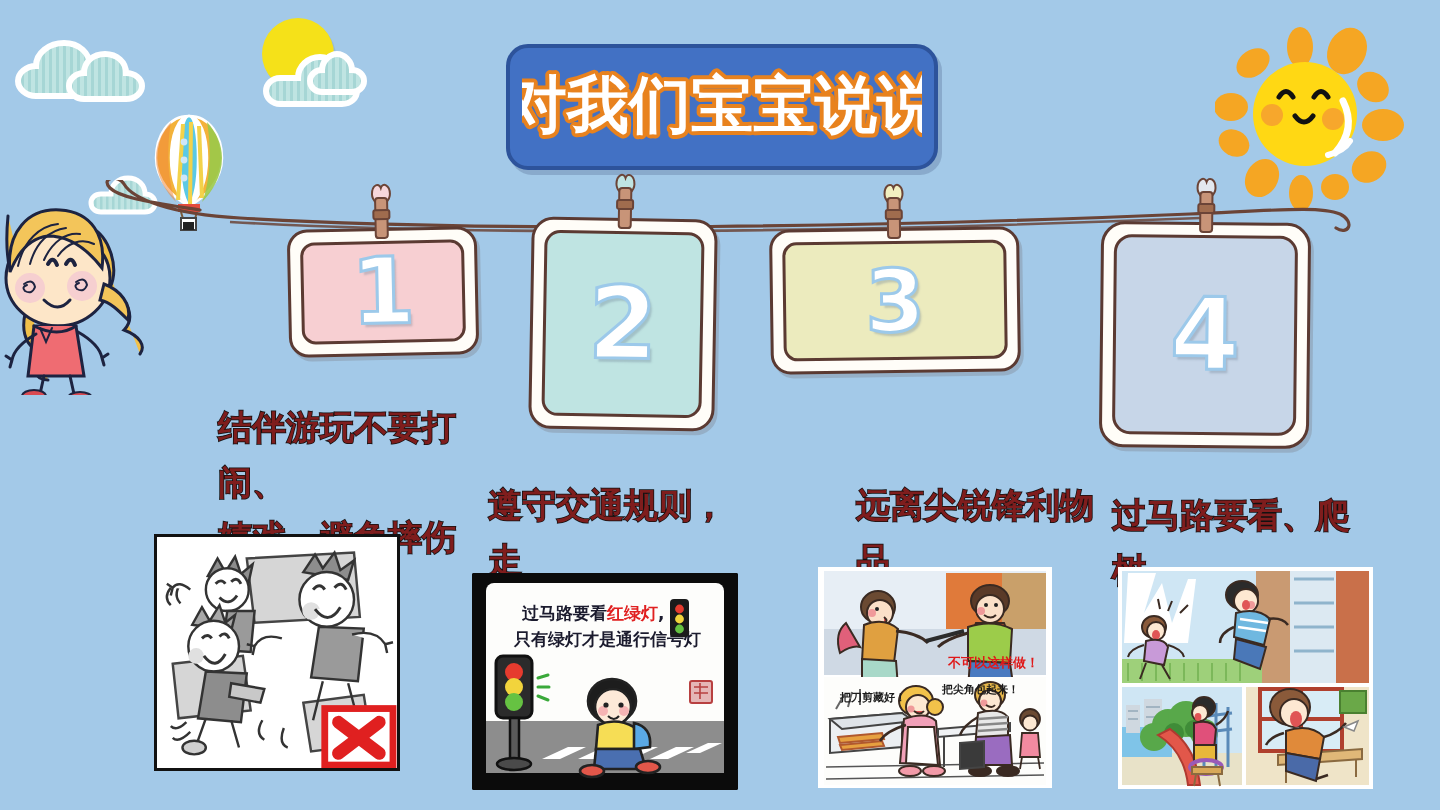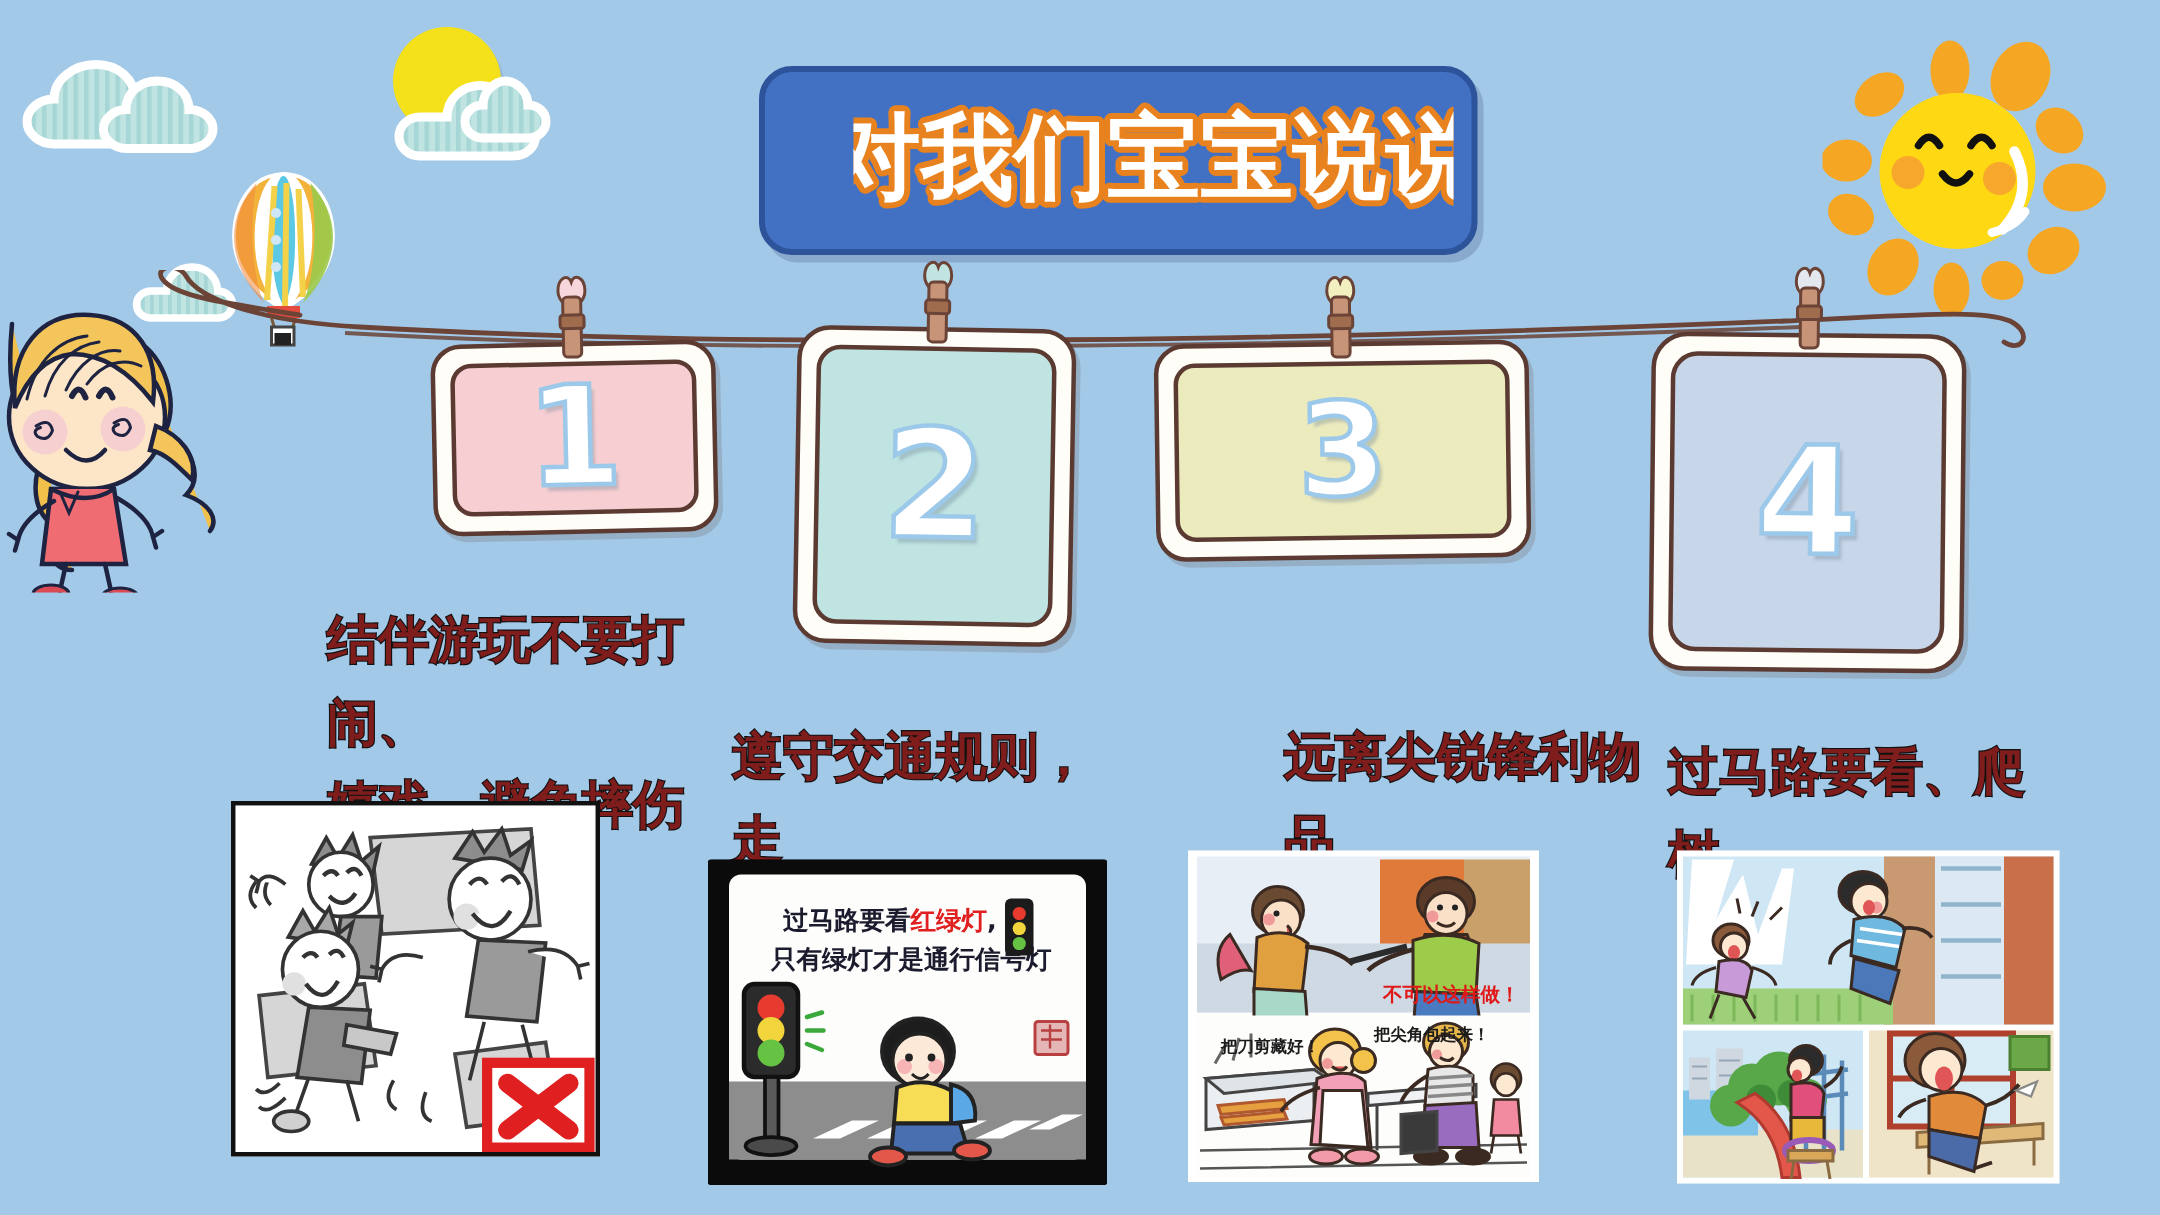--- a/index.html
+++ b/index.html
@@ -69,21 +69,21 @@
   #card4 .frame{border-radius:24px;}
   #card4 .inner{border-radius:18px;background:#c7d6e8;}
   #card2 .num,#card4 .num{font-size:100px;}
   #card3 .num{font-size:86px;}
 
   
   .title-box{
     position:absolute;left:506px;top:44px;width:424px;height:118px;
     background:#4271c4;border:4px solid #2d539b;border-radius:22px;
     box-shadow:4px 5px 0 rgba(60,80,120,.25);
-    display:flex;align-items:center;justify-content:center;padding-left:47px;
+    display:flex;align-items:center;justify-content:center;
   }
 
   
   .caption{
     position:absolute;
     font-size:34px;font-weight:700;line-height:1.62;
     color:#7f1d1d;
     -webkit-text-stroke:1.5px #111111;
     paint-order:stroke fill;
     font-family:"DejaVu Sans","Liberation Sans",sans-serif;
@@ -91,21 +91,21 @@
   }
   #cap1{left:218px;top:400px;width:270px;}
   #cap2{left:488px;top:478px;width:250px;font-family:Liberation Serif, serif;}
   #cap3{left:820px;top:478px;width:260px;margin-left:36px;}
   #cap4{left:1112px;top:488px;width:250px;}
 
   
   .photo{position:absolute;overflow:hidden;background:#fff;}
   #ph1{left:154px;top:534px;width:246px;height:237px;border:3px solid #111;box-sizing:border-box;}
   #ph2{left:472px;top:573px;width:266px;height:217px;background:#000;border-radius:2px;}
-  #ph3{left:792px;top:567px;width:234px;height:221px;}
+  #ph3{left:818px;top:567px;width:234px;height:221px;}
   #ph4{left:1118px;top:567px;width:255px;height:222px;background:#fff;}
   .photo svg{display:block;width:100%;height:100%;}
 </style>
 </head>
 <body>
 
 <div class="stage">
 
   <div class="minisun"></div>
 

